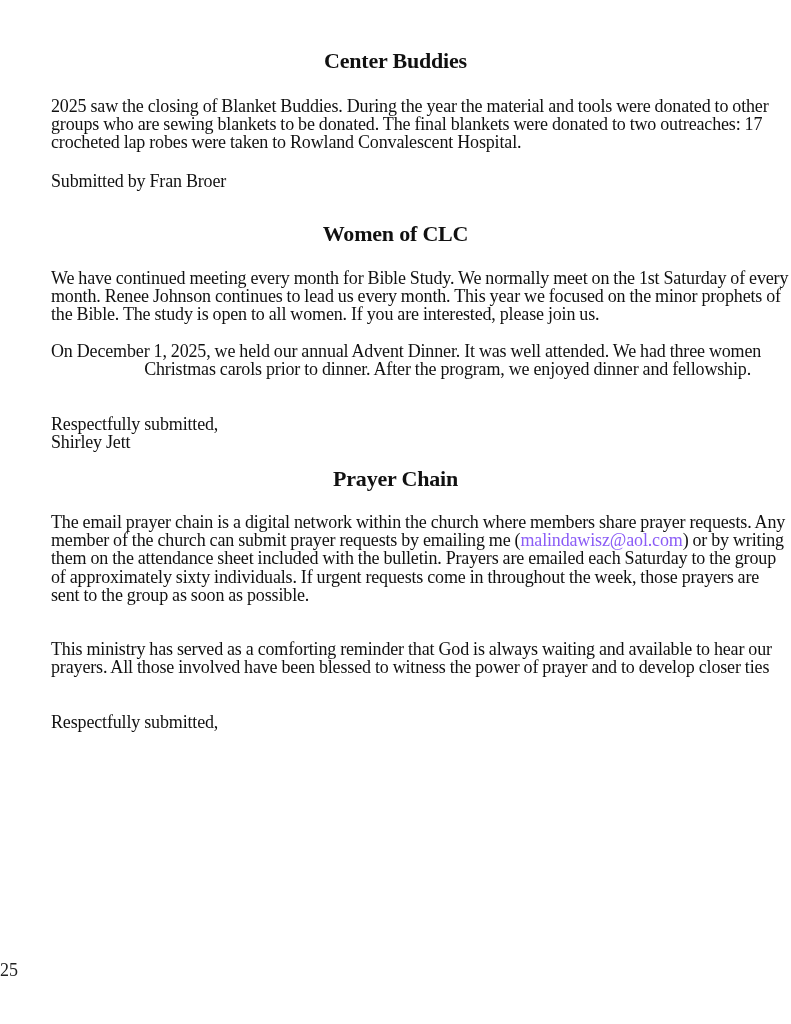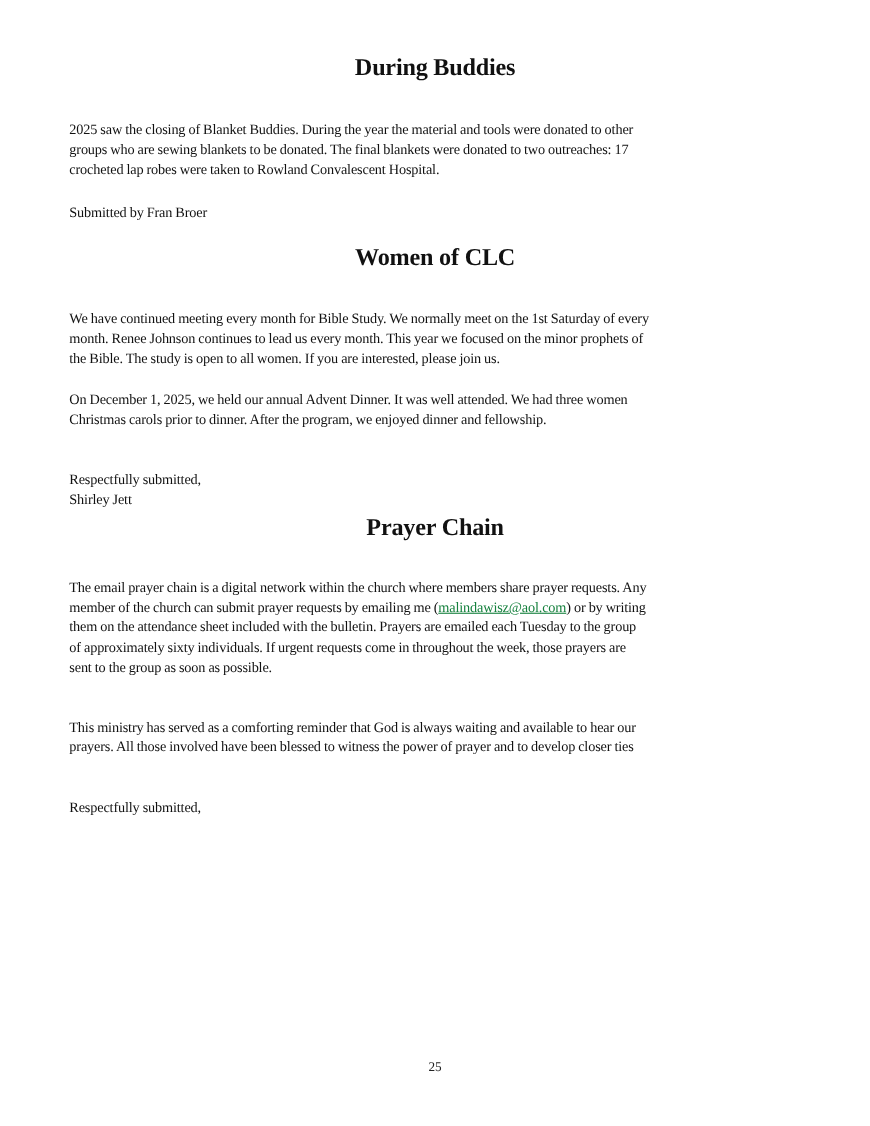--- a/index.html
+++ b/index.html
@@ -30,82 +30,81 @@
       font-weight: bold;
       font-size: 22px;
       line-height: 26px;
       margin: 0;
       letter-spacing: -0.2px;
     }
     .para {
       position: absolute;
       left: 0;
       width: 700px;
-      font-size: 13px;
+      font-size: 18px;
       line-height: 18.2px;
-      margin: 16px;
+      margin: 4px;
       letter-spacing: -0.15px;
       word-spacing: -0.3px;
       white-space: normal;
     }
     .line {
       display: block;
       white-space: nowrap;
     }
     .email-link {
-      color: #15803d;
-      text-decoration: underline;
+      color: #8b5cf6;
       cursor: pointer;
     }
     .page-number {
       position: absolute;
       left: 0;
       width: 791px;
       top: 962px;
-      text-align: center;
-      font-size: 12px;
+      text-align: left;
+      font-size: 18px;
       line-height: 16px;
       color: #222;
     }
   </style>
 </head>
 <body>
 
 <div class="page">
 
-  <h2 class="heading" style="top:48px;">During Buddies</h2>
+  <h2 class="heading" style="top:48px;">Center Buddies</h2>
   <p class="para" style="top:93px;">
     <span class="line">2025 saw the closing of Blanket Buddies. During the year the material and tools were donated to other</span>
     <span class="line">groups who are sewing blankets to be donated. The final blankets were donated to two outreaches: 17</span>
     <span class="line">crocheted lap robes were taken to Rowland Convalescent Hospital.</span>
   </p>
   <p class="para" style="top:168px;">
     <span class="line">Submitted by Fran Broer</span>
   </p>
 
   <h2 class="heading" style="top:221px;font-family:Liberation Serif, serif;">Women of CLC</h2>
   <p class="para" style="top:265px;">
     <span class="line">We have continued meeting every month for Bible Study.  We normally meet on the 1st Saturday of every</span>
     <span class="line">month.  Renee Johnson continues to lead us every month.  This year we focused on the minor prophets of</span>
     <span class="line">the Bible. The study is open to all women.  If you are interested, please join us.</span>
   </p>
-  <p class="para" style="top:338px;">
+  <p class="para" style="top:338px;text-align:right;">
     <span class="line">On December 1, 2025, we held our annual Advent Dinner.  It was well attended.  We had three women</span>
     <span class="line">Christmas carols prior to dinner.  After the program, we enjoyed dinner and fellowship.</span>
   </p>
   <p class="para" style="top:411px;">
     <span class="line">Respectfully submitted,</span>
     <span class="line">Shirley Jett</span>
   </p>
 
   <h2 class="heading" style="top:466px;">Prayer Chain</h2>
   <p class="para" style="top:509px;">
     <span class="line">The email prayer chain is a digital network within the church where members share prayer requests. Any</span>
     <span class="line"><span>member of the church can submit prayer requests by emailing me (</span><a class="email-link">malindawisz@aol.com</a><span>) or by writing</span></span>
-    <span class="line">them on the attendance sheet included with the bulletin. Prayers are emailed each Tuesday to the group</span>
+    <span class="line">them on the attendance sheet included with the bulletin. Prayers are emailed each Saturday to the group</span>
     <span class="line">of approximately sixty individuals. If urgent requests come in throughout the week, those prayers are</span>
     <span class="line">sent to the group as soon as possible.</span>
   </p>
   <p class="para" style="top:636px;">
     <span class="line">This ministry has served as a comforting reminder that God is always waiting and available to hear our</span>
     <span class="line">prayers. All those involved have been blessed to witness the power of prayer and to develop closer ties</span>
   </p>
   <p class="para" style="top:709px;">
     <span class="line">Respectfully submitted,</span>
   </p>

